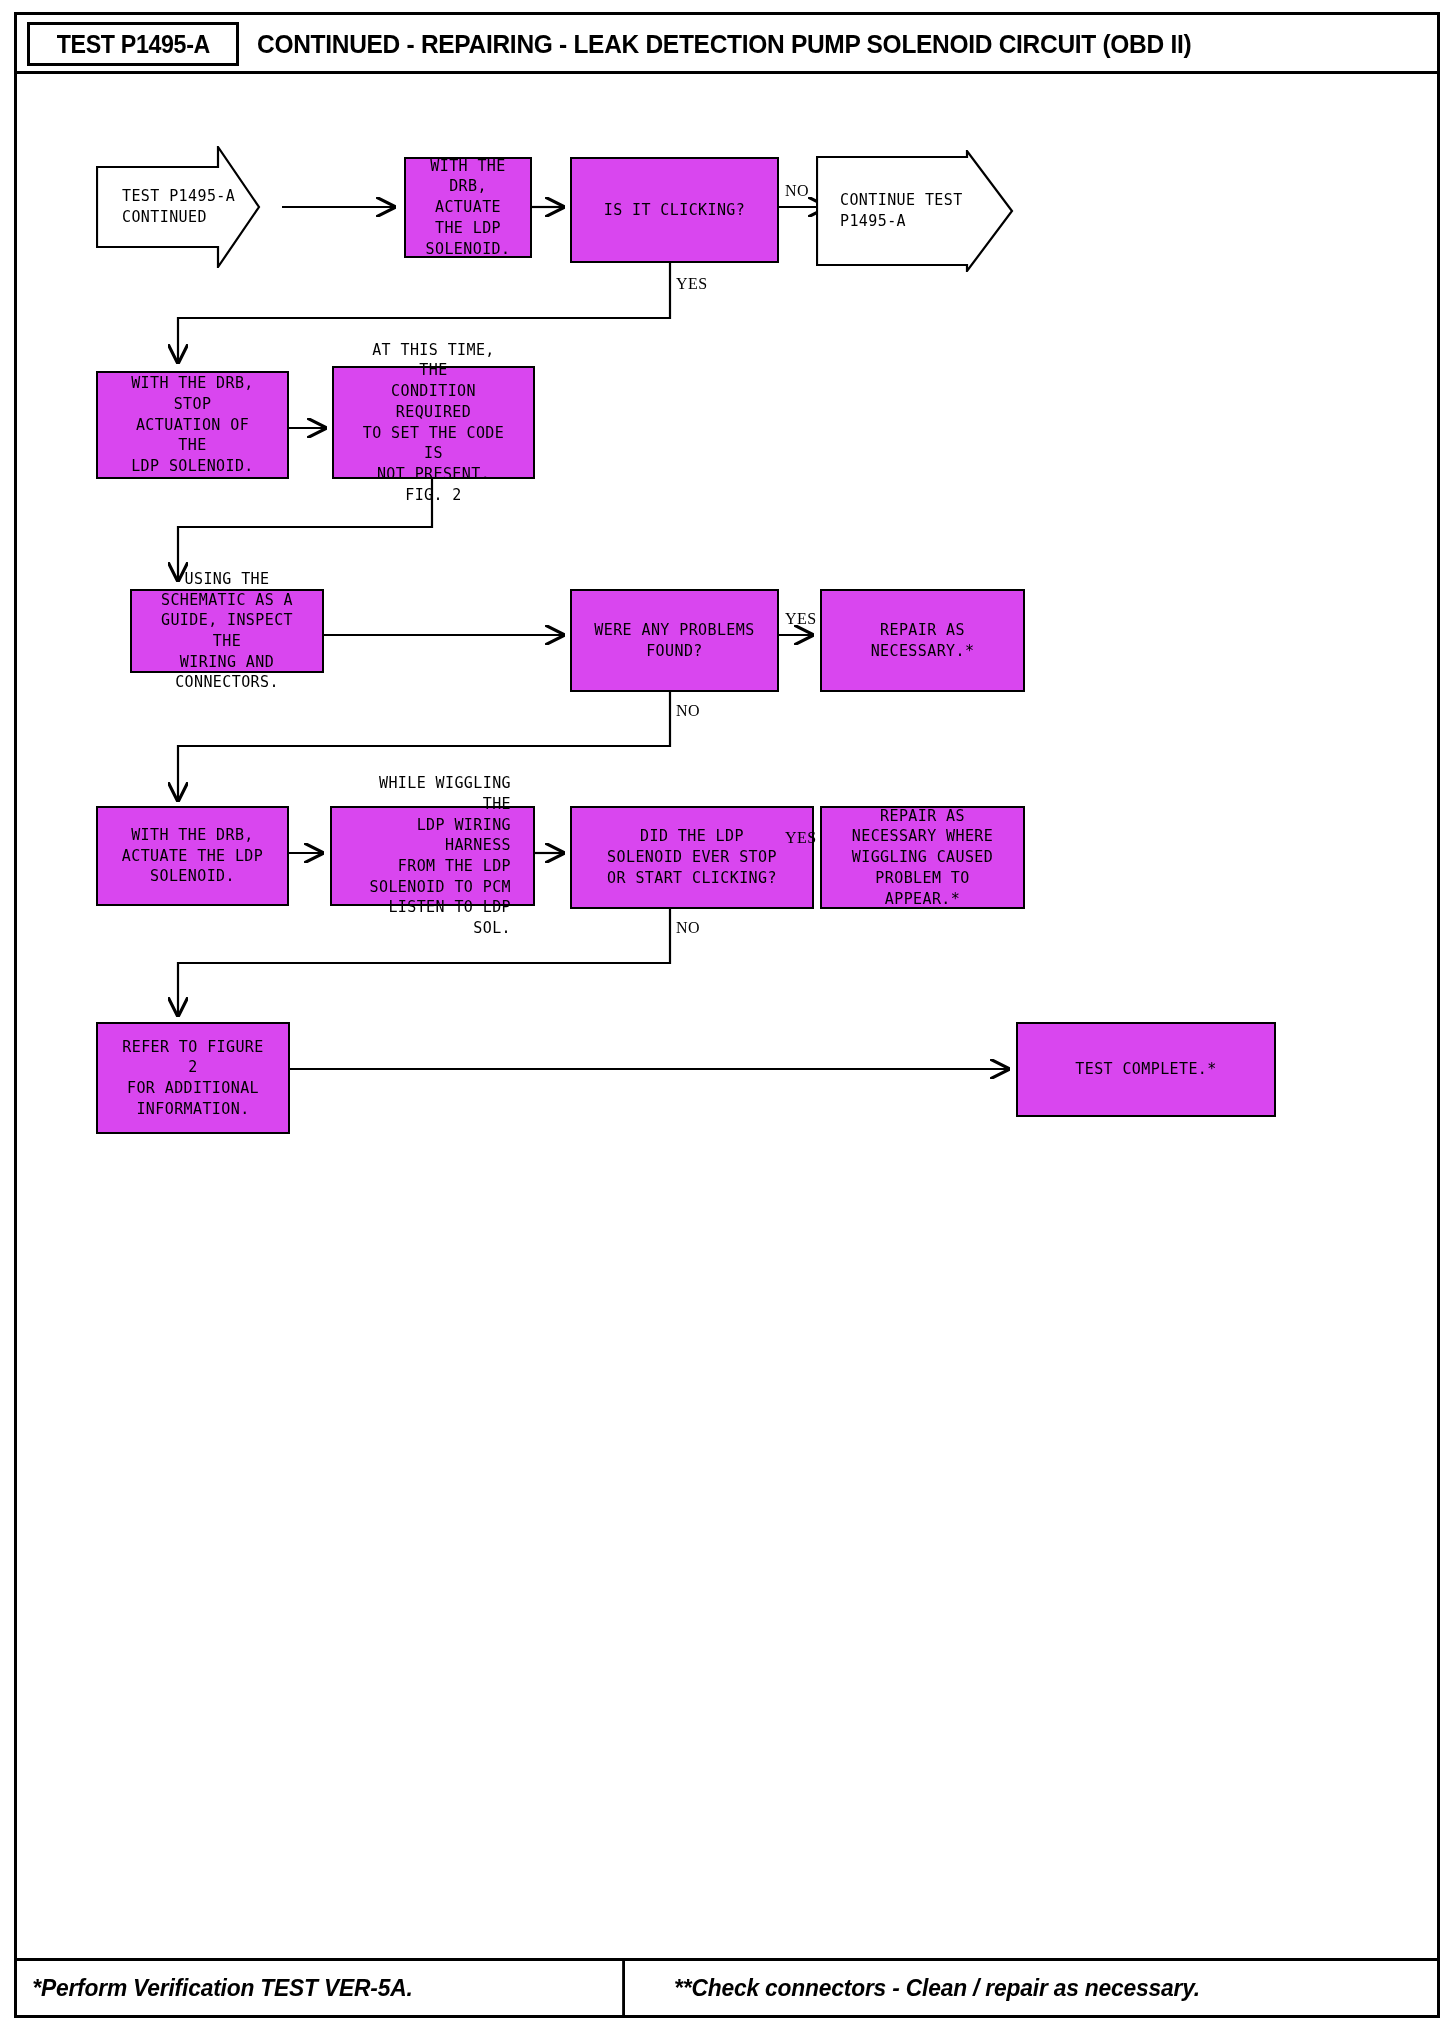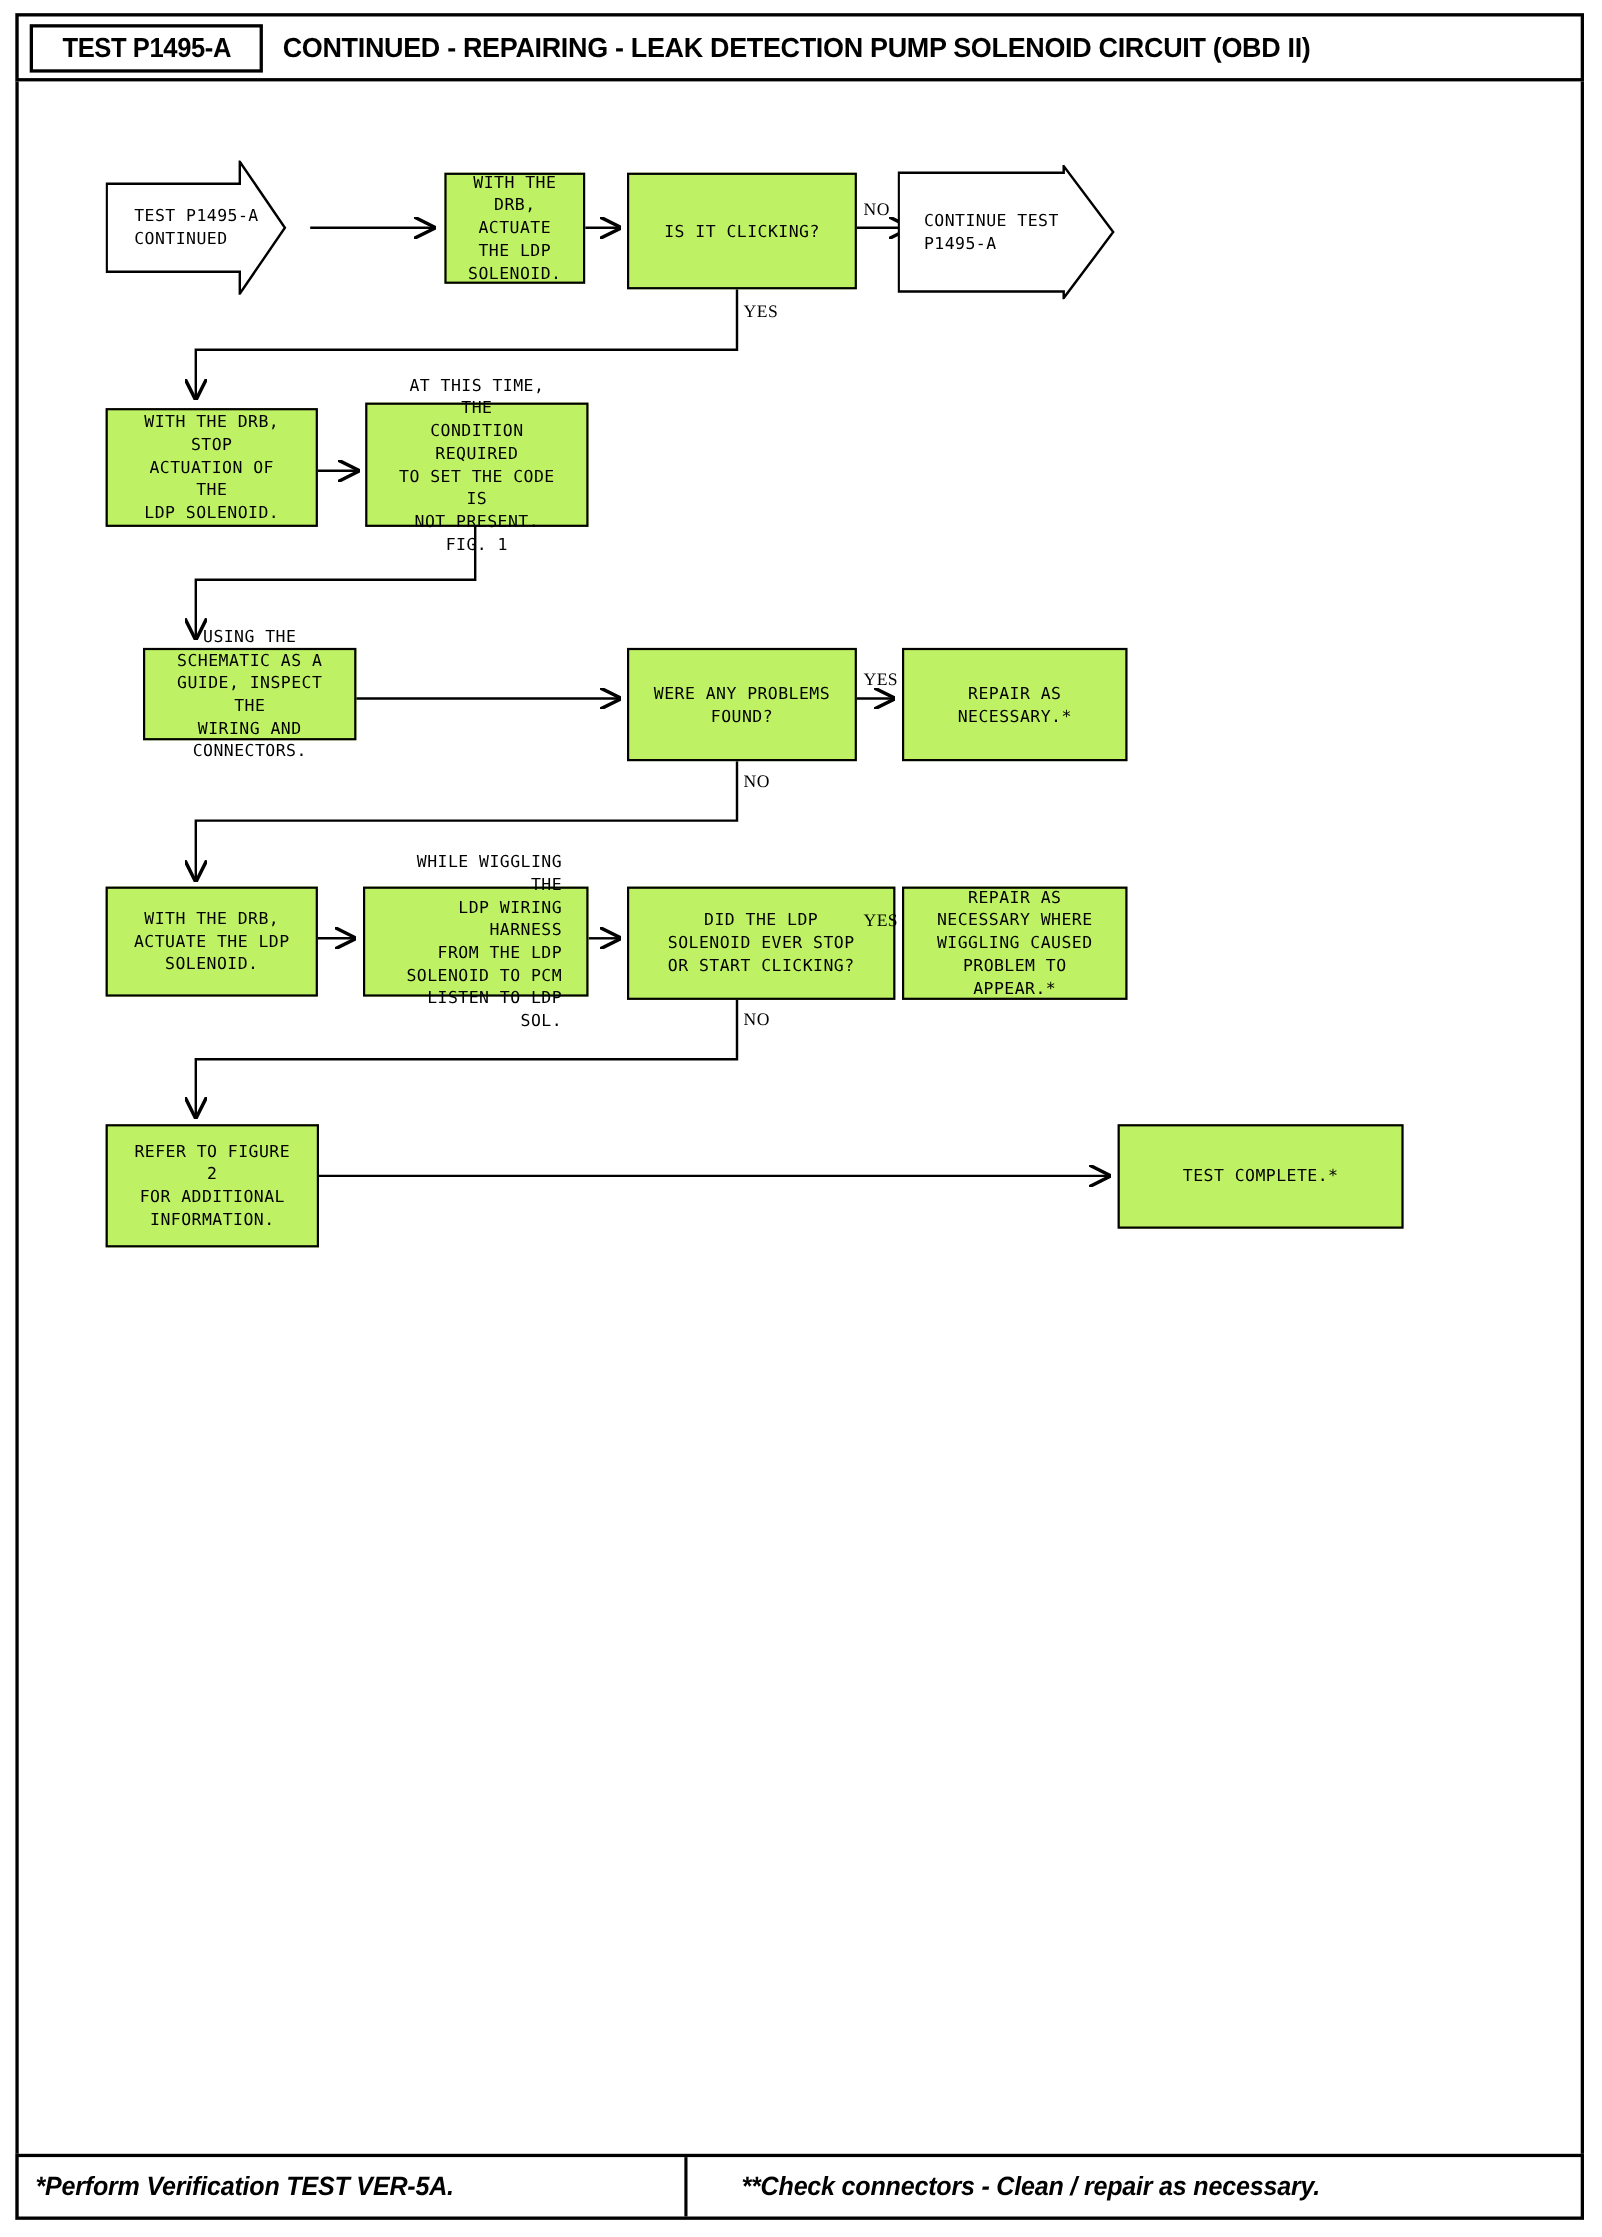--- a/index.html
+++ b/index.html
@@ -82,21 +82,21 @@
     height: 2034px;
     pointer-events: none;
   }
   .canvas svg { display: block; }
 
   
   .fbox {
     position: absolute;
     box-sizing: border-box;
     border: 2px solid #000;
-    background: #bef264;
+    background: #d946ef;
     display: flex;
     align-items: center;
     justify-content: center;
     text-align: center;
     font-family: "DejaVu Sans Mono", "Liberation Mono", monospace;
     font-size: 15px;
     line-height: 1.38;
     letter-spacing: 0.4px;
     white-space: pre-line;
     padding: 2px 22px;
@@ -257,21 +257,21 @@
   <span>WITH THE DRB, STOP
 ACTUATION OF THE
 LDP SOLENOID.</span>
 </div>
 
 <div class="fbox" style="left:332px; top:366px; width:203px; height:113px;">
   <span>AT THIS TIME, THE
 CONDITION REQUIRED
 TO SET THE CODE IS
 NOT PRESENT.
-FIG. 1</span>
+FIG. 2</span>
 </div>
 
 <div class="fbox" style="left:96px; top:589px; width:194px; height:84px;margin-left:34px;">
   <span>USING THE
 SCHEMATIC AS A
 GUIDE, INSPECT THE
 WIRING AND
 CONNECTORS.</span>
 </div>
 

